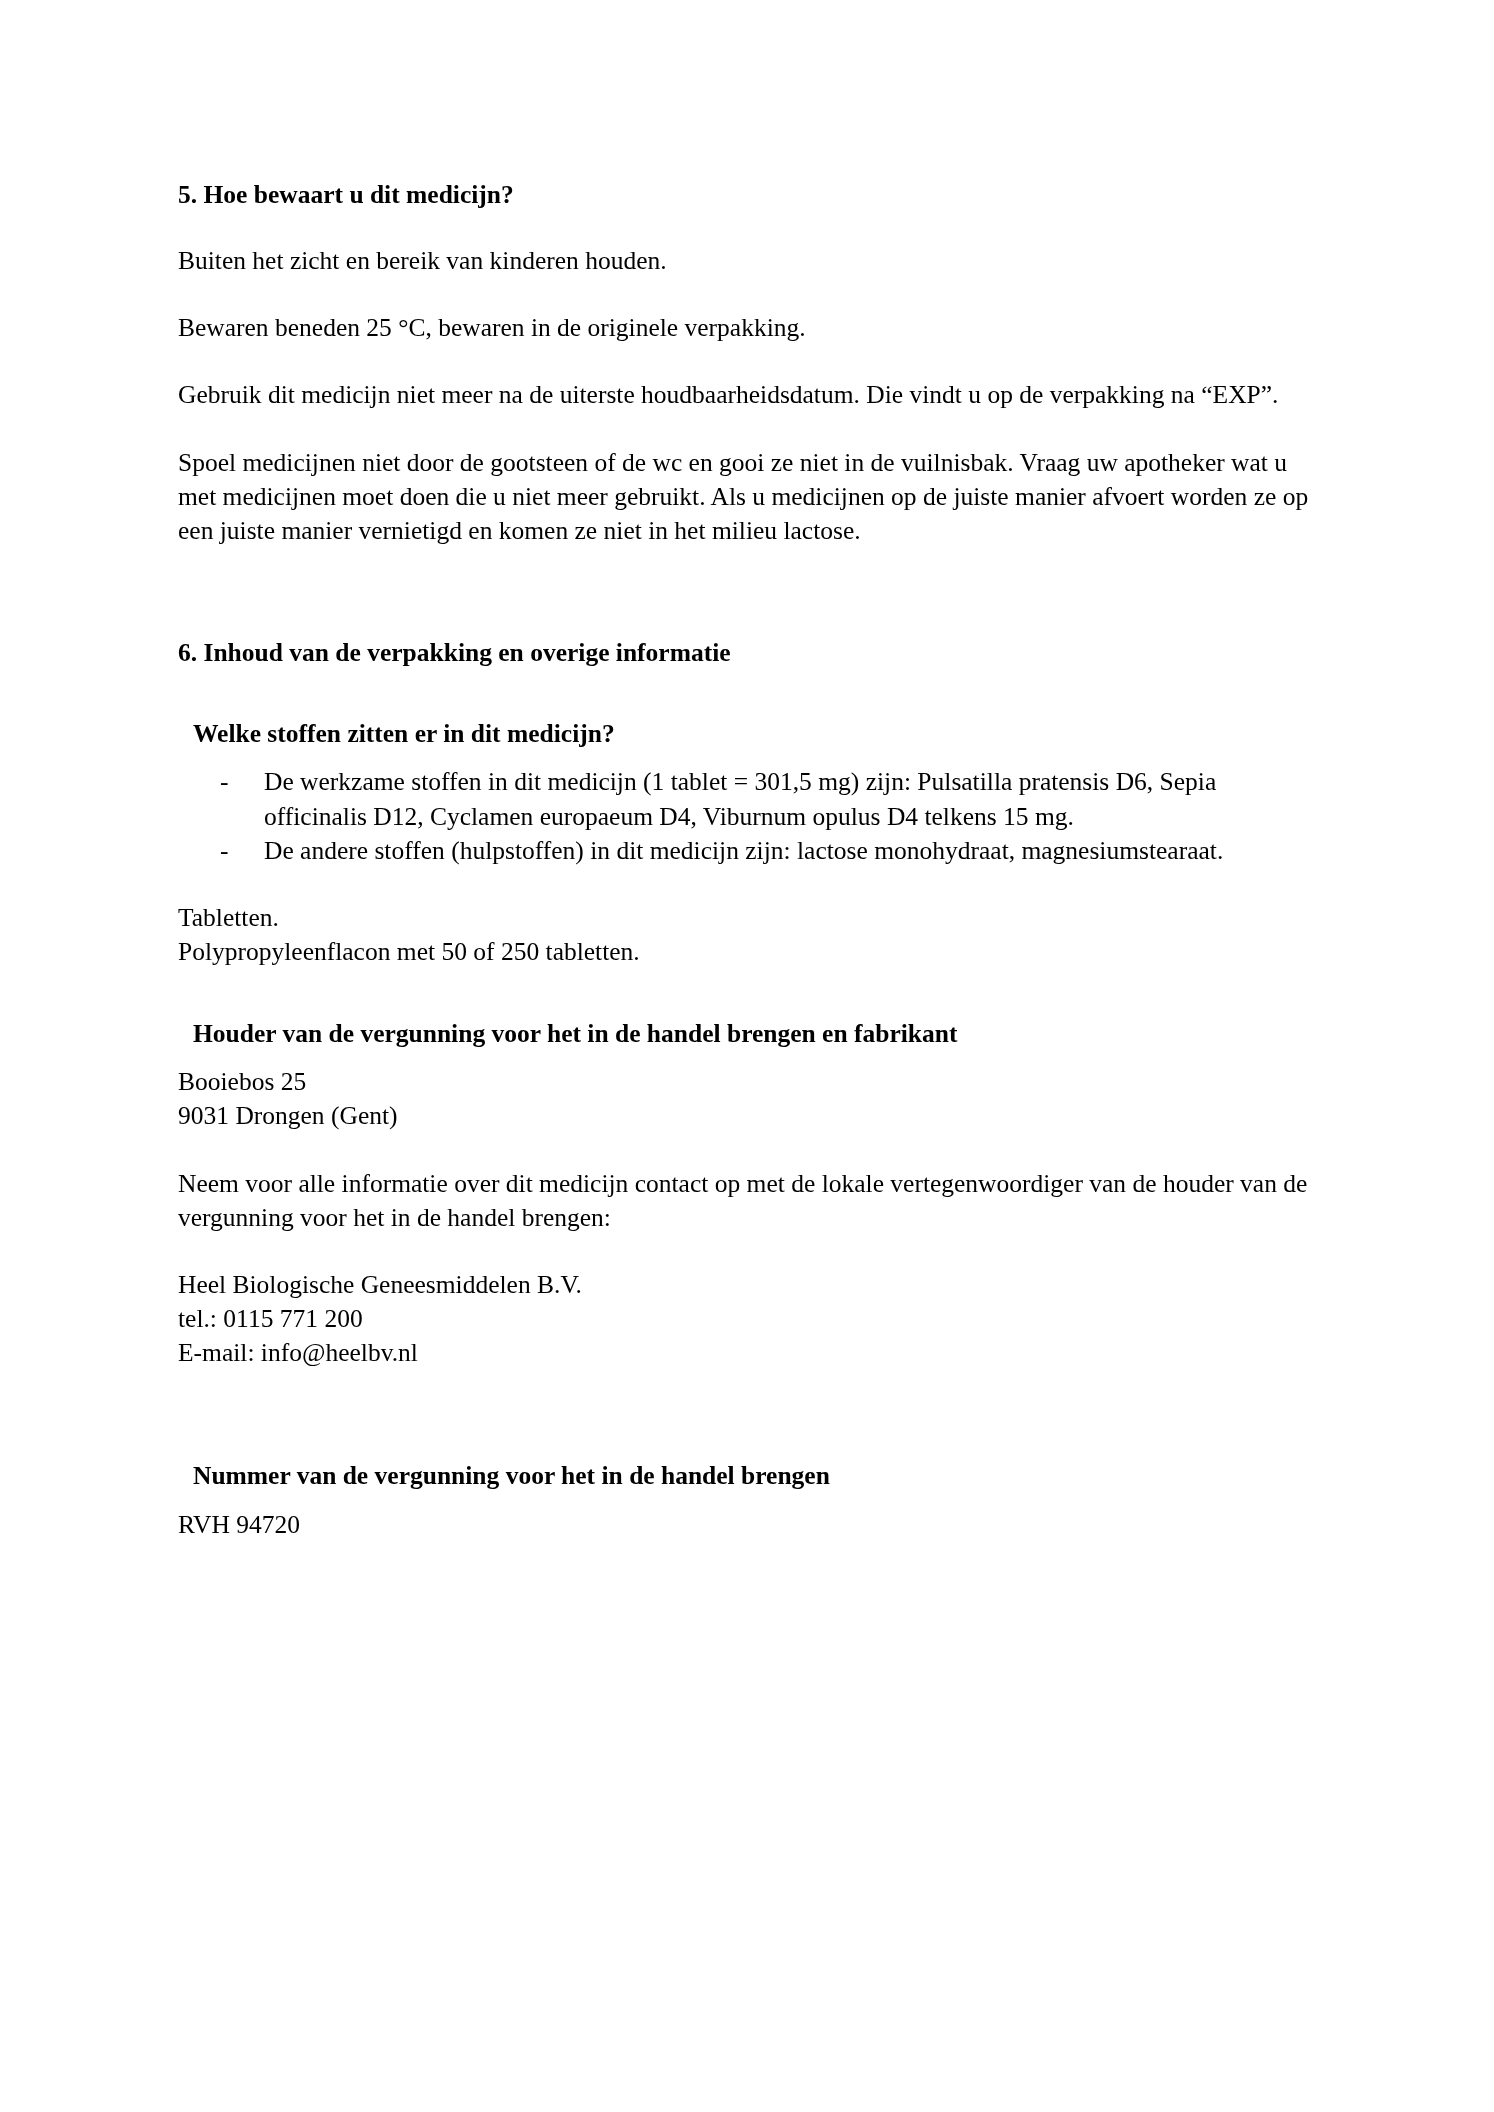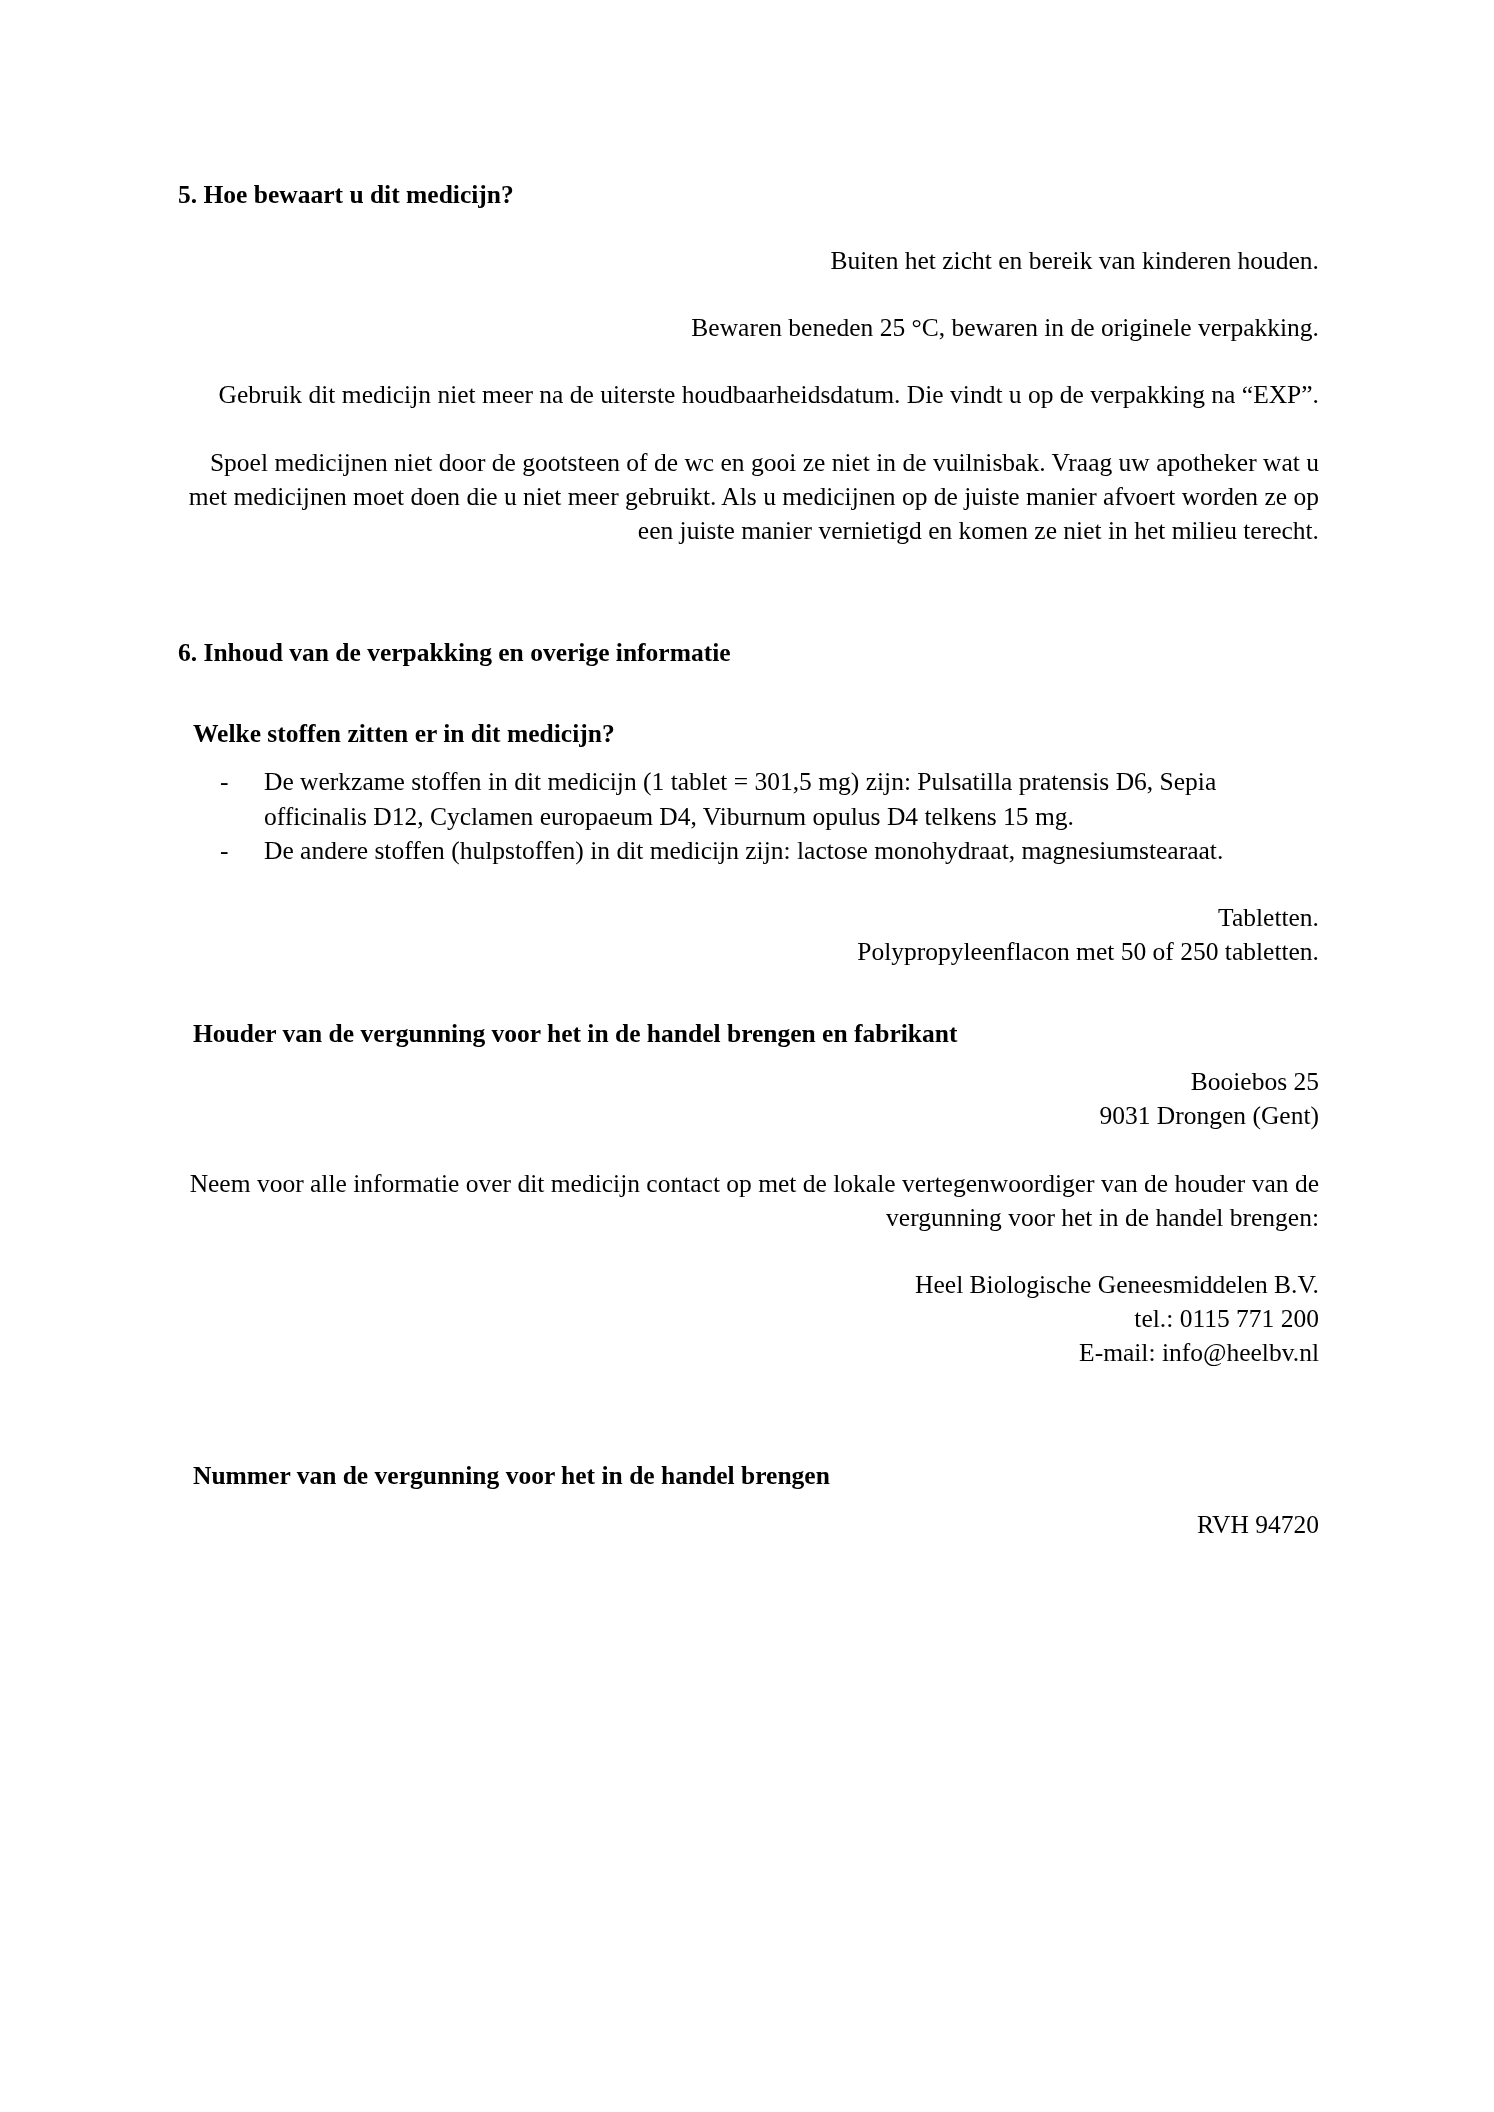--- a/index.html
+++ b/index.html
@@ -33,21 +33,20 @@
   }
   h3.sub-heading {
     font-size: 25.5px;
     font-weight: bold;
     margin: 15px;
     line-height: 1.3;
   }
   p.para {
     margin: 0;
     line-height: 1.34;
-    text-align: right;
   }
   .gap-md { height: 33px; }
   .gap-xl { height: 74px; }
   .gap-xxl { height: 88px; }
 
   ul.dash-list {
     list-style: none;
     margin: 0;
     padding: 0;
   }
@@ -74,21 +73,21 @@
     <div class="gap-md"></div>
     <p class="para">Buiten het zicht en bereik van kinderen houden.</p>
 
     <div class="gap-md"></div>
     <p class="para">Bewaren beneden 25 °C, bewaren in de originele verpakking.</p>
 
     <div class="gap-md"></div>
     <p class="para">Gebruik dit medicijn niet meer na de uiterste houdbaarheidsdatum. Die vindt u op de verpakking na “EXP”.</p>
 
     <div class="gap-md"></div>
-    <p class="para">Spoel medicijnen niet door de gootsteen of de wc en gooi ze niet in de vuilnisbak. Vraag uw apotheker wat u met medicijnen moet doen die u niet meer gebruikt. Als u medicijnen op de juiste manier afvoert  worden ze op een juiste  manier vernietigd en komen ze niet in het milieu terecht.</p>
+    <p class="para">Spoel medicijnen niet door de gootsteen of de wc en gooi ze niet in de vuilnisbak. Vraag uw apotheker wat u met medicijnen moet doen die u niet meer gebruikt. Als u medicijnen op de juiste manier afvoert  worden ze op een juiste  manier vernietigd en komen ze niet in het milieu lactose.</p>
 
     <div class="gap-xxl"></div>
     <h2 class="section-heading">6. Inhoud van de verpakking en overige informatie</h2>
 
     <div class="gap-md"></div>
     <h3 class="sub-heading">Welke stoffen zitten er in dit medicijn?</h3>
     <ul class="dash-list">
       <li><span class="dash">-</span><span>De werkzame stoffen in dit medicijn (1 tablet = 301,5 mg) zijn: Pulsatilla pratensis D6, Sepia officinalis D12, Cyclamen europaeum D4, Viburnum opulus D4 telkens 15 mg.</span></li>
       <li><span class="dash">-</span><span>De andere stoffen (hulpstoffen) in dit medicijn zijn: lactose monohydraat, magnesiumstearaat.</span></li>
     </ul>

